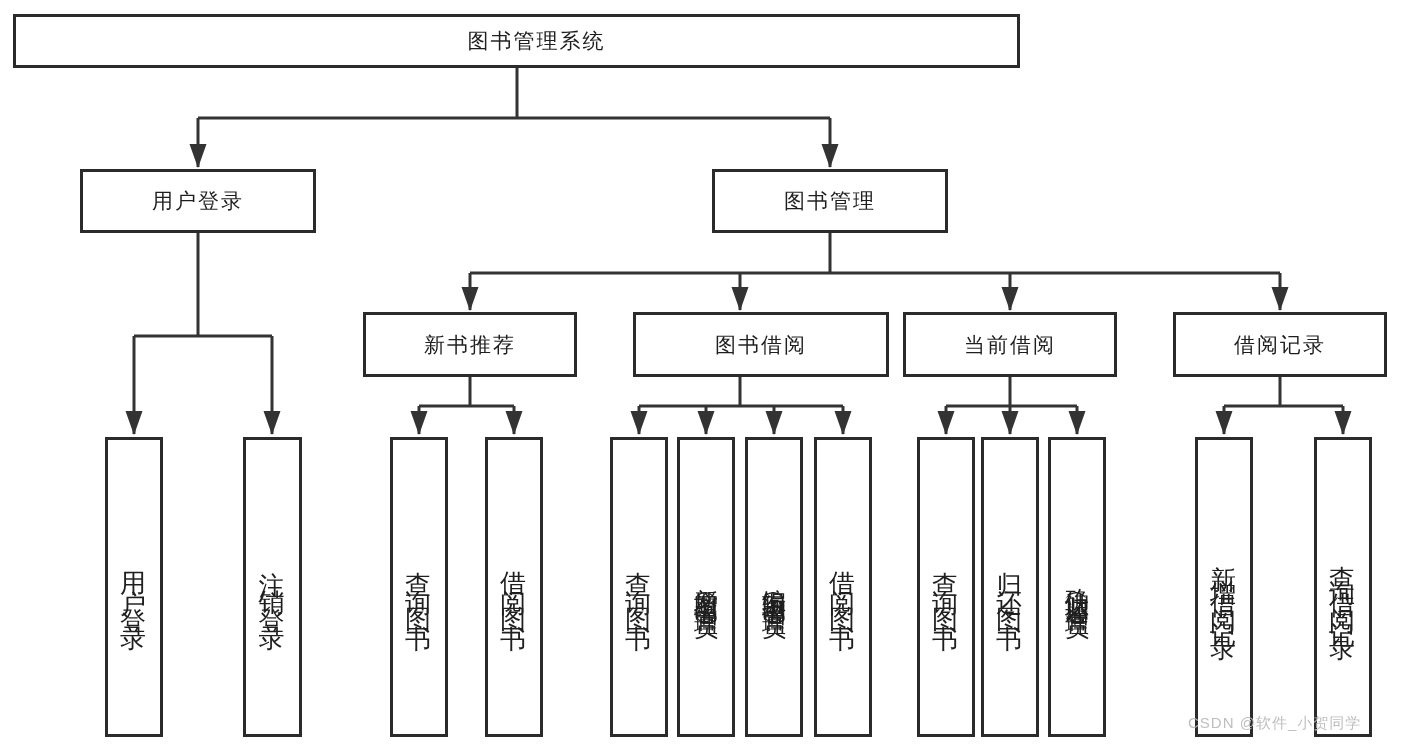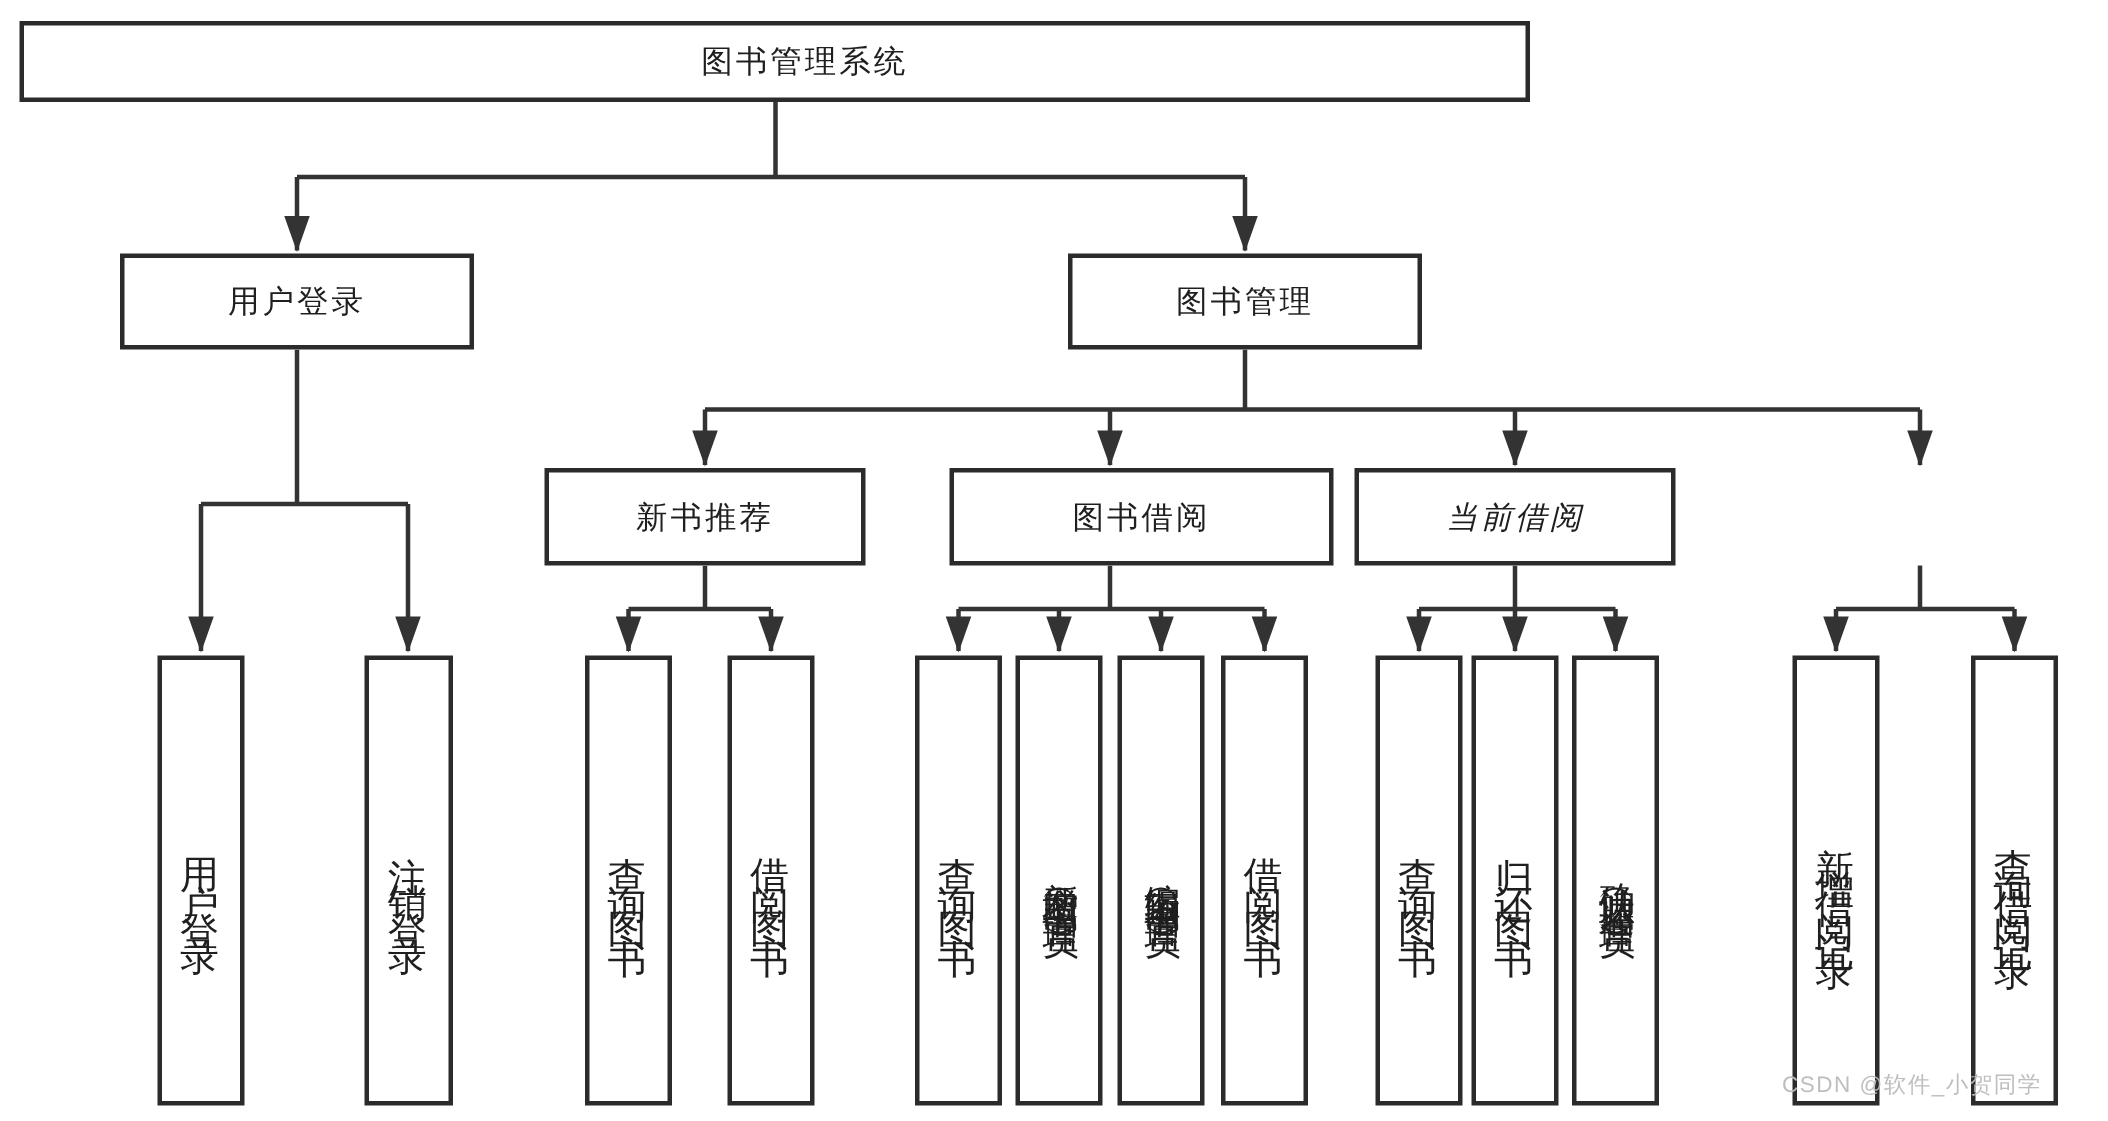--- a/index.html
+++ b/index.html
@@ -121,22 +121,25 @@
   <div class="box" style="left:363px; top:312px; width:214px; height:65px;">
     <span class="hlabel">新书推荐</span>
   </div>
 
   <div class="box" style="left:712px; top:169px; width:236px; height:64px;">
     <span class="hlabel">图书管理</span>
   </div>
   <div class="box" style="left:633px; top:312px; width:256px; height:65px;">
     <span class="hlabel">图书借阅</span>
   </div>
-  <div class="box" style="left:903px; top:312px; width:214px; height:65px;font-style:italic;">
+  <div class="box" style="left:903px; top:312px; width:214px; height:65px;">
     <span class="hlabel">当前借阅</span>
+  </div>
+  <div class="box" style="left:1173px; top:312px; width:214px; height:65px;">
+    <span class="hlabel">借阅记录</span>
   </div>
 
   <div class="box vbox" style="left:105px; top:437px; width:58px; height:300px;">
     <span class="vtext sp-4">用户登录</span>
   </div>
   <div class="box vbox" style="left:243px; top:437px; width:59px; height:300px;">
     <span class="vtext sp-4">注销登录</span>
   </div>
 
   <div class="box vbox" style="left:390px; top:437px; width:58px; height:300px;">

